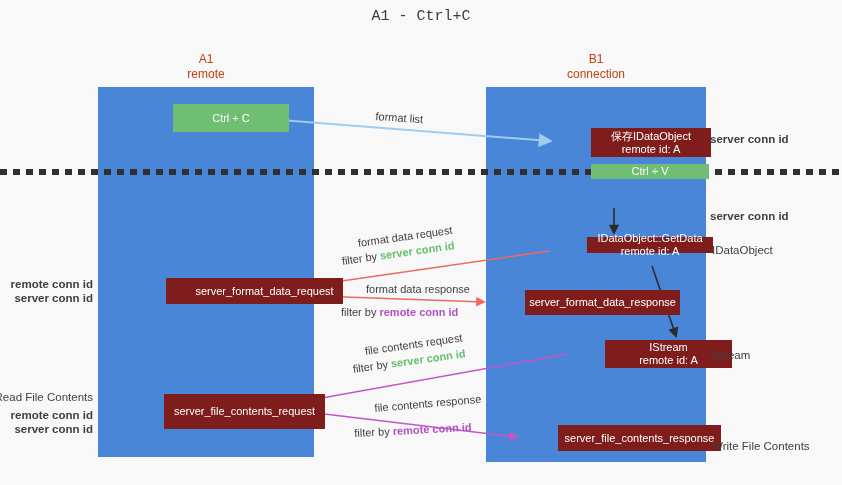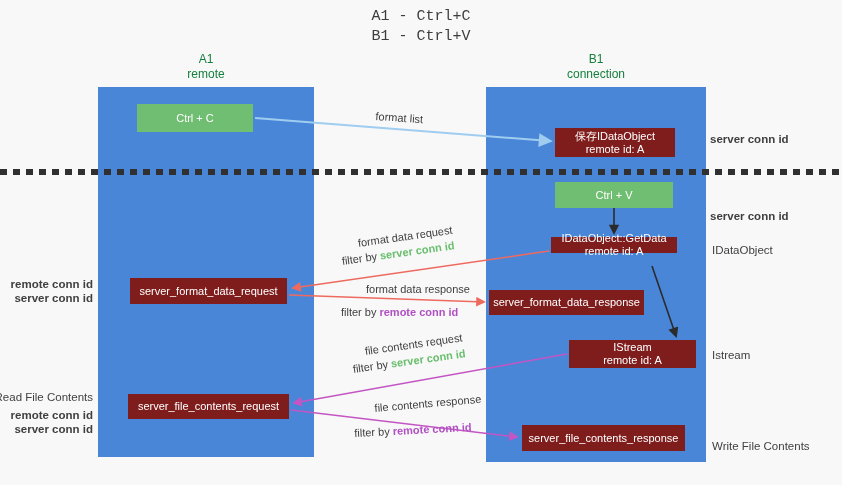--- a/index.html
+++ b/index.html
@@ -6,43 +6,43 @@
   .canvas{position:relative;width:842px;height:485px;background:#f8f8f8;
           font-family:"Liberation Sans",sans-serif;overflow:hidden;}
 
   .title{position:absolute;left:0;top:7px;width:842px;text-align:center;
          font-size:15px;color:#3d3d3d;line-height:20px;z-index:5;font-family:Liberation Mono, monospace;}
 
   .lane{position:absolute;background:#4a86d8;z-index:0;}
   .lane-a{left:98px;top:87px;width:216px;height:370px;}
   .lane-b{left:486px;top:87px;width:220px;height:375px;}
 
-  .lane-header{position:absolute;text-align:center;font-size:12px;color:#15803d;
+  .lane-header{position:absolute;text-align:center;font-size:12px;color:#c2410c;
                line-height:15px;z-index:5;}
   .hdr-a{left:98px;top:52px;width:216px;}
   .hdr-b{left:486px;top:52px;width:220px;}
 
   .dotted{position:absolute;left:0;top:169px;width:842px;height:6px;z-index:1;
           background:repeating-linear-gradient(90deg,#303030 0 7px,transparent 7px 13px);}
 
   svg.arrows{position:absolute;left:0;top:0;z-index:2;pointer-events:none;}
 
   .node{position:absolute;display:flex;flex-direction:column;
         justify-content:center;color:#fff;font-size:11px;line-height:13px;
-        text-align:center;z-index:3;white-space:nowrap;}
+        text-align:center;z-index:3;white-space:nowrap;margin-left:36px;}
   .green{background:#6fbe72;}
   .orange{background:#7f1d1d;}
   .n-ctrl-c{left:137px;top:104px;width:116px;height:28px;}
   .n-save{left:555px;top:128px;width:120px;height:29px;}
-  .n-ctrl-v{left:555px;top:182px;width:118px;height:26px;}
+  .n-ctrl-v{left:555px;top:164px;width:118px;height:15px;}
   .n-getdata{left:551px;top:237px;width:126px;height:16px;}
-  .n-fmt-req{left:130px;top:278px;width:157px;height:26px;}
+  .n-fmt-req{left:130px;top:278px;width:157px;height:26px;padding-left:20px;}
   .n-fmt-resp{left:489px;top:290px;width:155px;height:25px;}
   .n-istream{left:569px;top:340px;width:127px;height:28px;}
-  .n-file-req{left:128px;top:394px;width:161px;height:25px;}
+  .n-file-req{left:128px;top:394px;width:161px;height:35px;}
   .n-file-resp{left:522px;top:425px;width:163px;height:26px;}
 
   .edge-label{position:absolute;font-size:11px;color:#3f3f3f;white-space:nowrap;
               z-index:4;transform-origin:0 0;}
   .g{color:#6abf6e;font-weight:bold;}
   .p{color:#b150c4;font-weight:bold;}
   .pref{margin-right:3px;}
   .l-format-list{left:376px;top:110px;transform:rotate(4deg);}
   .l-fdr{left:357px;top:237px;transform:rotate(-8deg);}
   .l-fdr-filter{left:341px;top:255px;transform:rotate(-8deg);}
@@ -66,21 +66,20 @@
   .s-remote2{right:749px;top:409px;}
   .s-server2{right:749px;top:423px;}
 </style>
 </head>
 <body>
 
 <div class="canvas">
 
   <div class="title">
     <div>A1 - Ctrl+C</div>
-    <div>B1 - Ctrl+V</div>
   </div>
 
   <div class="lane-header hdr-a">
     <div>A1</div>
     <div>remote</div>
   </div>
   <div class="lane-header hdr-b">
     <div>B1</div>
     <div>connection</div>
   </div>

